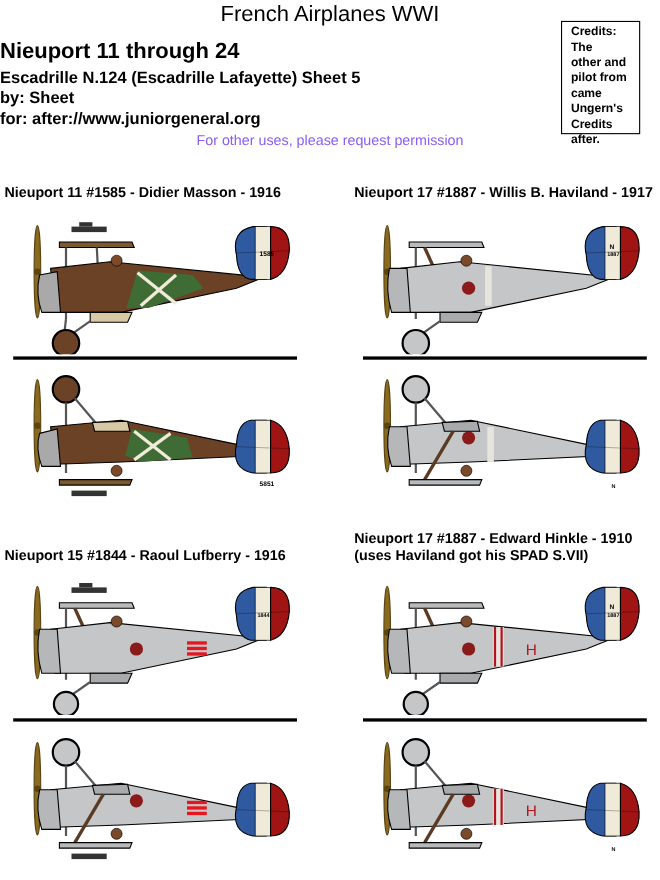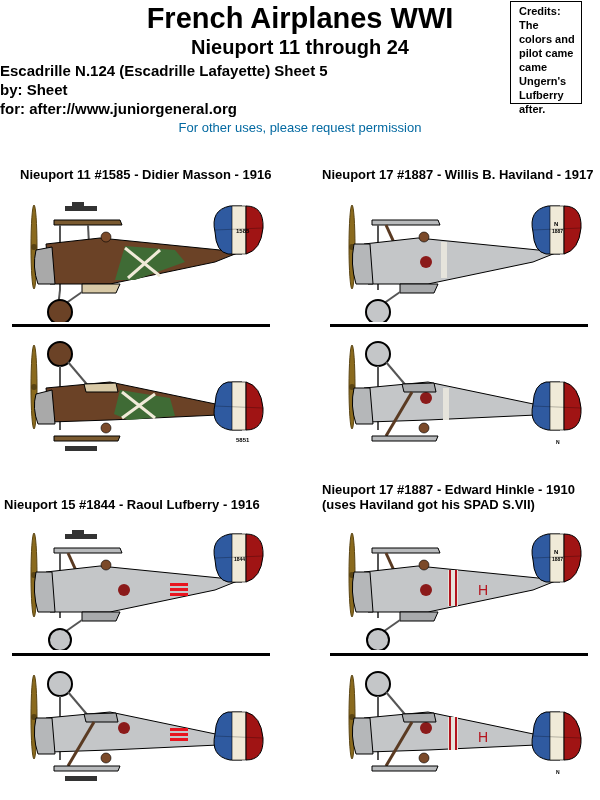--- a/index.html
+++ b/index.html
@@ -1,50 +1,50 @@
 <!DOCTYPE html>
 <html><head>
 <meta charset="utf-8">
 <style>
   html,body{margin:0;padding:0;background:#fff;}
   body{width:600px;height:800px;position:relative;overflow:hidden;font-family:"Liberation Sans",sans-serif;color:#000;}
   .header{position:absolute;left:0;top:0;width:600px;text-align:center;}
-  .h-title{position:absolute;left:0;width:600px;top:2px;font-size:29px;font-weight:bold;text-align:center;letter-spacing:0px;}
-  .h-sub{position:absolute;left:0;width:600px;top:36px;font-size:20px;font-weight:bold;text-align:center;}
+  .h-title{position:absolute;left:0;width:600px;top:2px;font-size:20px;font-weight:normal;text-align:center;letter-spacing:0px;}
+  .h-sub{position:absolute;left:0;width:600px;top:36px;font-size:20px;font-weight:bold;text-align:left;}
   .h-line{position:absolute;left:0;width:600px;font-size:15px;font-weight:bold;text-align:left;}
-  .h-red{position:absolute;left:0;width:600px;top:120px;font-size:13px;color:#0369a1;text-align:center;}
-  .credits{position:absolute;left:510px;top:1px;width:72px;height:103px;border:1px solid #000;font-size:11px;font-weight:bold;line-height:14px;padding:2px 0 0 8px;box-sizing:border-box;}
+  .h-red{position:absolute;left:0;width:600px;top:120px;font-size:13px;color:#8b5cf6;text-align:center;}
+  .credits{position:absolute;left:510px;top:19px;width:72px;height:103px;border:1px solid #000;font-size:11px;font-weight:bold;line-height:14px;padding:2px 0 0 8px;box-sizing:border-box;}
   .cap{position:absolute;font-size:13px;font-weight:bold;white-space:nowrap;line-height:15px;}
   .divider{position:absolute;height:3px;background:#000;}
   .plane{position:absolute;width:260px;height:130px;}
   .plane svg{display:block;}
 </style>
 </head>
 <body>
 
 <div class="header">
   <div class="h-title">French Airplanes WWI</div>
   <div class="h-sub">Nieuport 11 through 24</div>
   <div class="h-line" style="top:62px">Escadrille N.124 (Escadrille Lafayette)  Sheet 5</div>
   <div class="h-line" style="top:81px">by: Sheet</div>
   <div class="h-line" style="top:100px">for: after://www.juniorgeneral.org</div>
   <div class="h-red">For other uses, please request permission</div>
 </div>
 
 <div class="credits">
   <div>Credits: The</div>
-  <div>colors and</div>
-  <div>pilot came</div>
+  <div>other and</div>
+  <div>pilot from</div>
   <div>came</div>
   <div>Ungern's</div>
-  <div>Lufberry</div>
+  <div>Credits</div>
   <div>after.</div>
 </div>
 
-<div class="cap" style="left:20px;top:167px">Nieuport 11 #1585 - Didier Masson - 1916</div>
+<div class="cap" style="left:4px;top:167px">Nieuport 11 #1585 - Didier Masson - 1916</div>
 <div class="cap" style="left:322px;top:167px">Nieuport 17 #1887 - Willis B. Haviland - 1917</div>
 <div class="cap" style="left:4px;top:497px">Nieuport 15 #1844 - Raoul Lufberry - 1916</div>
 <div class="cap" style="left:322px;top:482px">Nieuport 17 #1887 - Edward Hinkle - 1910</div>
 <div class="cap" style="left:322px;top:497px">(uses Haviland got his SPAD S.VII)</div>
 
 <div class="divider" style="left:12px;top:324px;width:258px"></div>
 <div class="divider" style="left:330px;top:324px;width:258px"></div>
 <div class="divider" style="left:12px;top:653px;width:258px"></div>
 <div class="divider" style="left:330px;top:653px;width:258px"></div>
 

